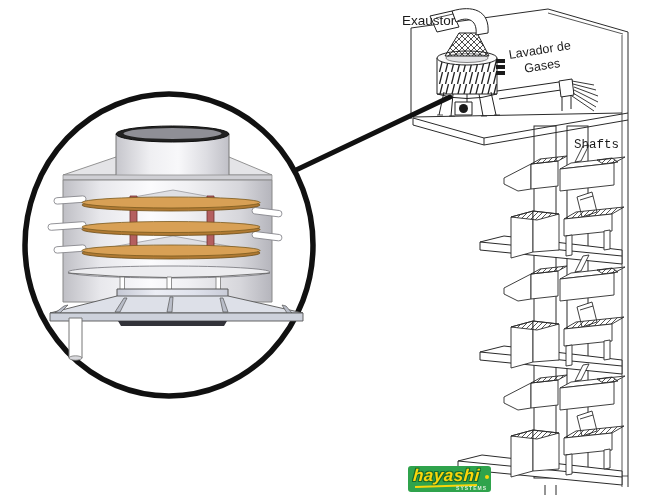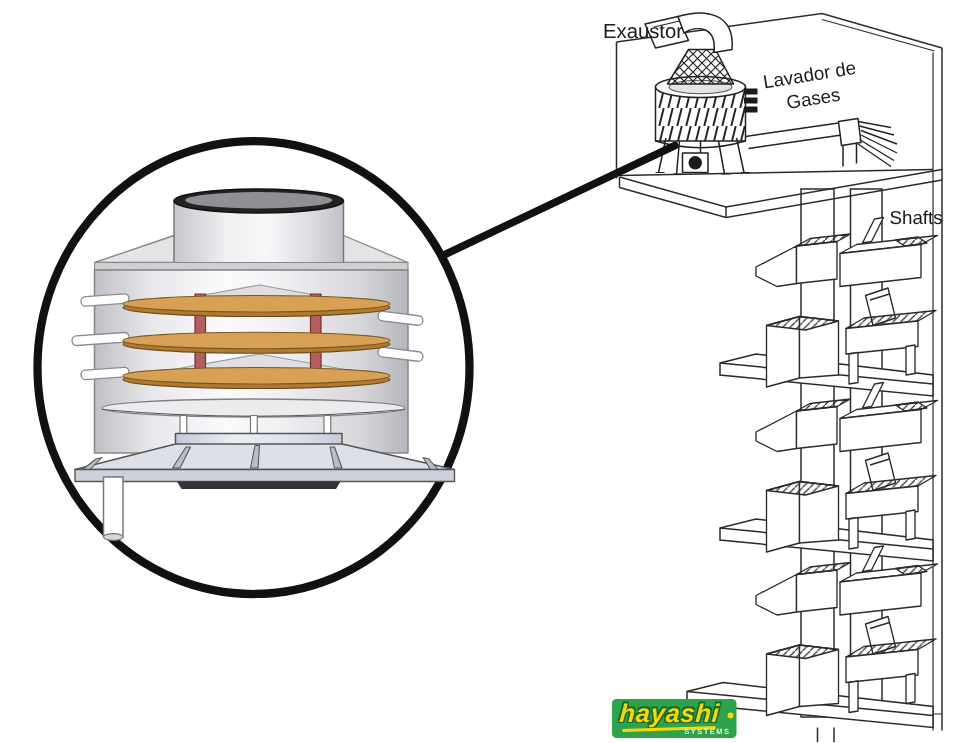--- a/index.html
+++ b/index.html
@@ -5,21 +5,21 @@
   html,body{margin:0;padding:0;background:#fff;}
   .stage{
     position:relative;width:652px;height:495px;background:#fff;overflow:hidden;
     font-family:"Liberation Sans", sans-serif;color:var(--ink,#1a1a1a);
   }
   .stage svg{position:absolute;left:0;top:0;}
   .lbl{position:absolute;white-space:nowrap;color:var(--ink,#1a1a1a);}
   .lbl-exaustor{left:402px;top:13px;font-size:13.5px;}
   .lbl-lavador{left:492px;top:42px;width:98px;font-size:12.5px;line-height:16px;
     text-align:center;transform:rotate(-9deg);white-space:normal;}
-  .lbl-shafts{left:593px;top:138px;font-size:12.5px;}
+  .lbl-shafts{left:574px;top:138px;font-size:12.5px;font-family:Liberation Mono, monospace;}
   .logo{
     position:absolute;left:408px;top:466px;width:83px;height:26px;
     background:var(--logo_green,#2fa34c);border-radius:3px;overflow:visible;
   }
   .logo .brand{
     position:absolute;left:5px;top:0px;font-size:17px;font-weight:bold;font-style:italic;
     color:var(--logo_yellow,#f9d60b);letter-spacing:0.5px;
     text-shadow:1px 1px 0 #176b2d,-1px 1px 0 #176b2d,1px -1px 0 #176b2d,-1px -1px 0 #176b2d;
     transform:skewX(-4deg);
   }

